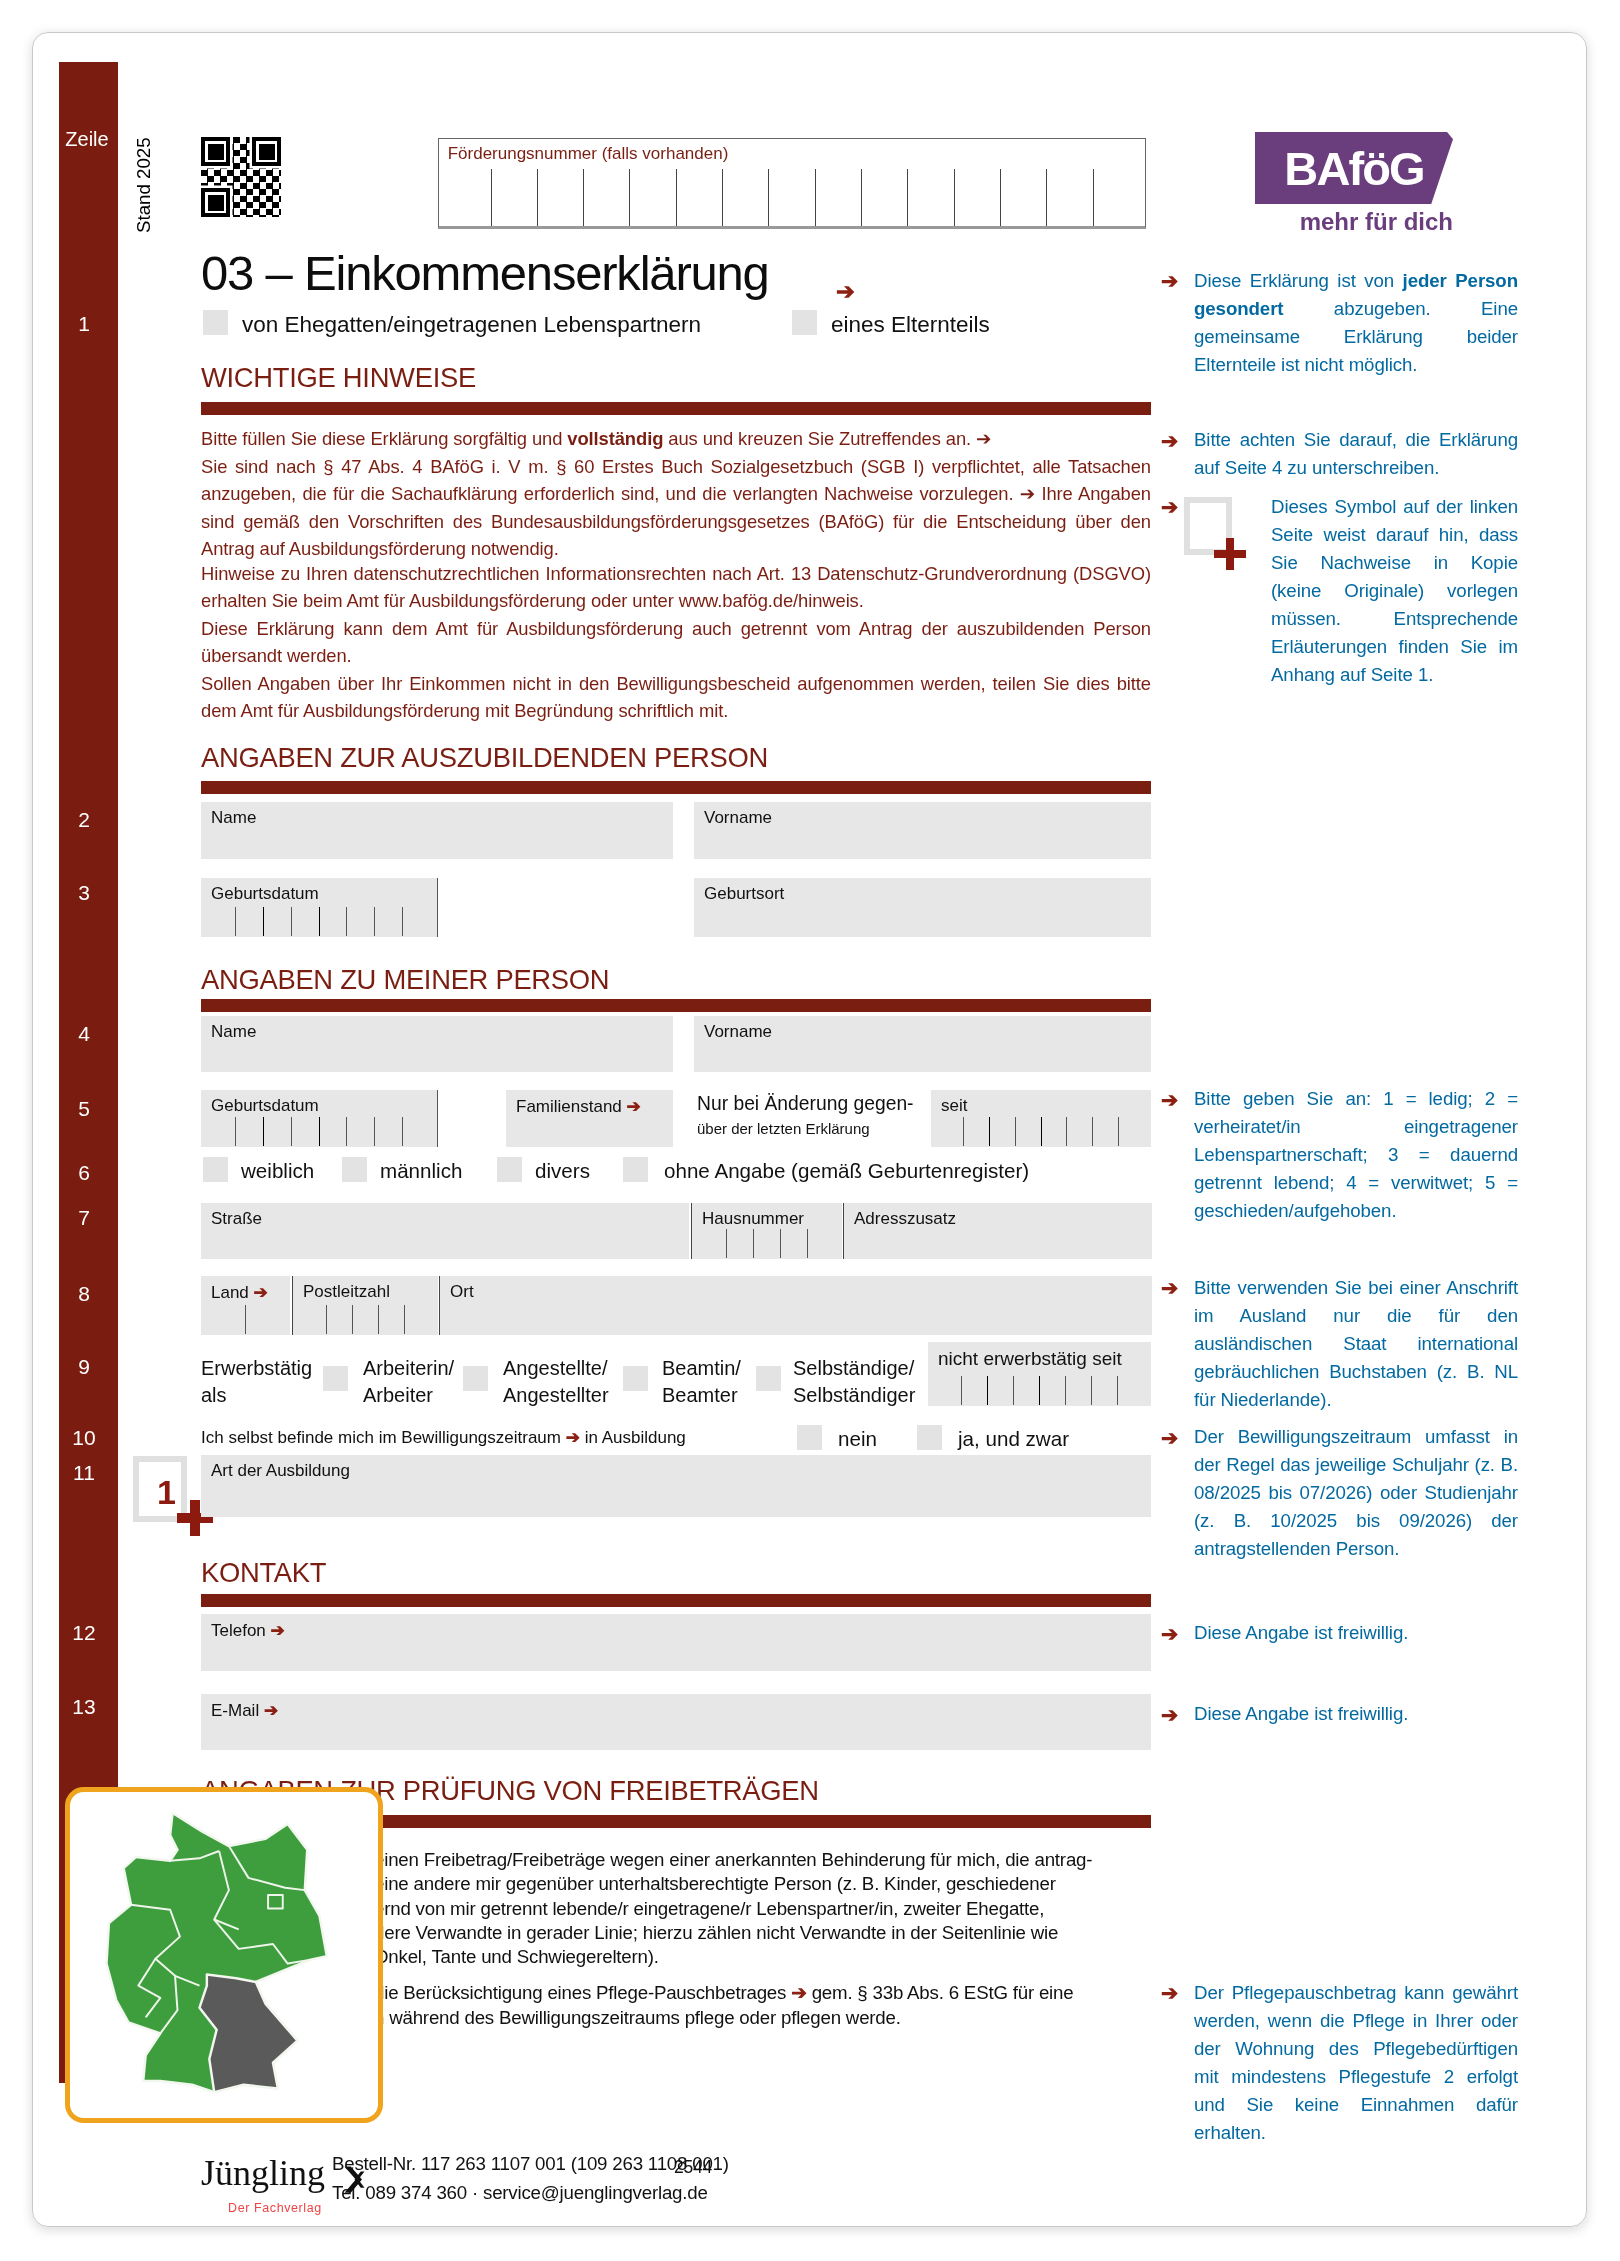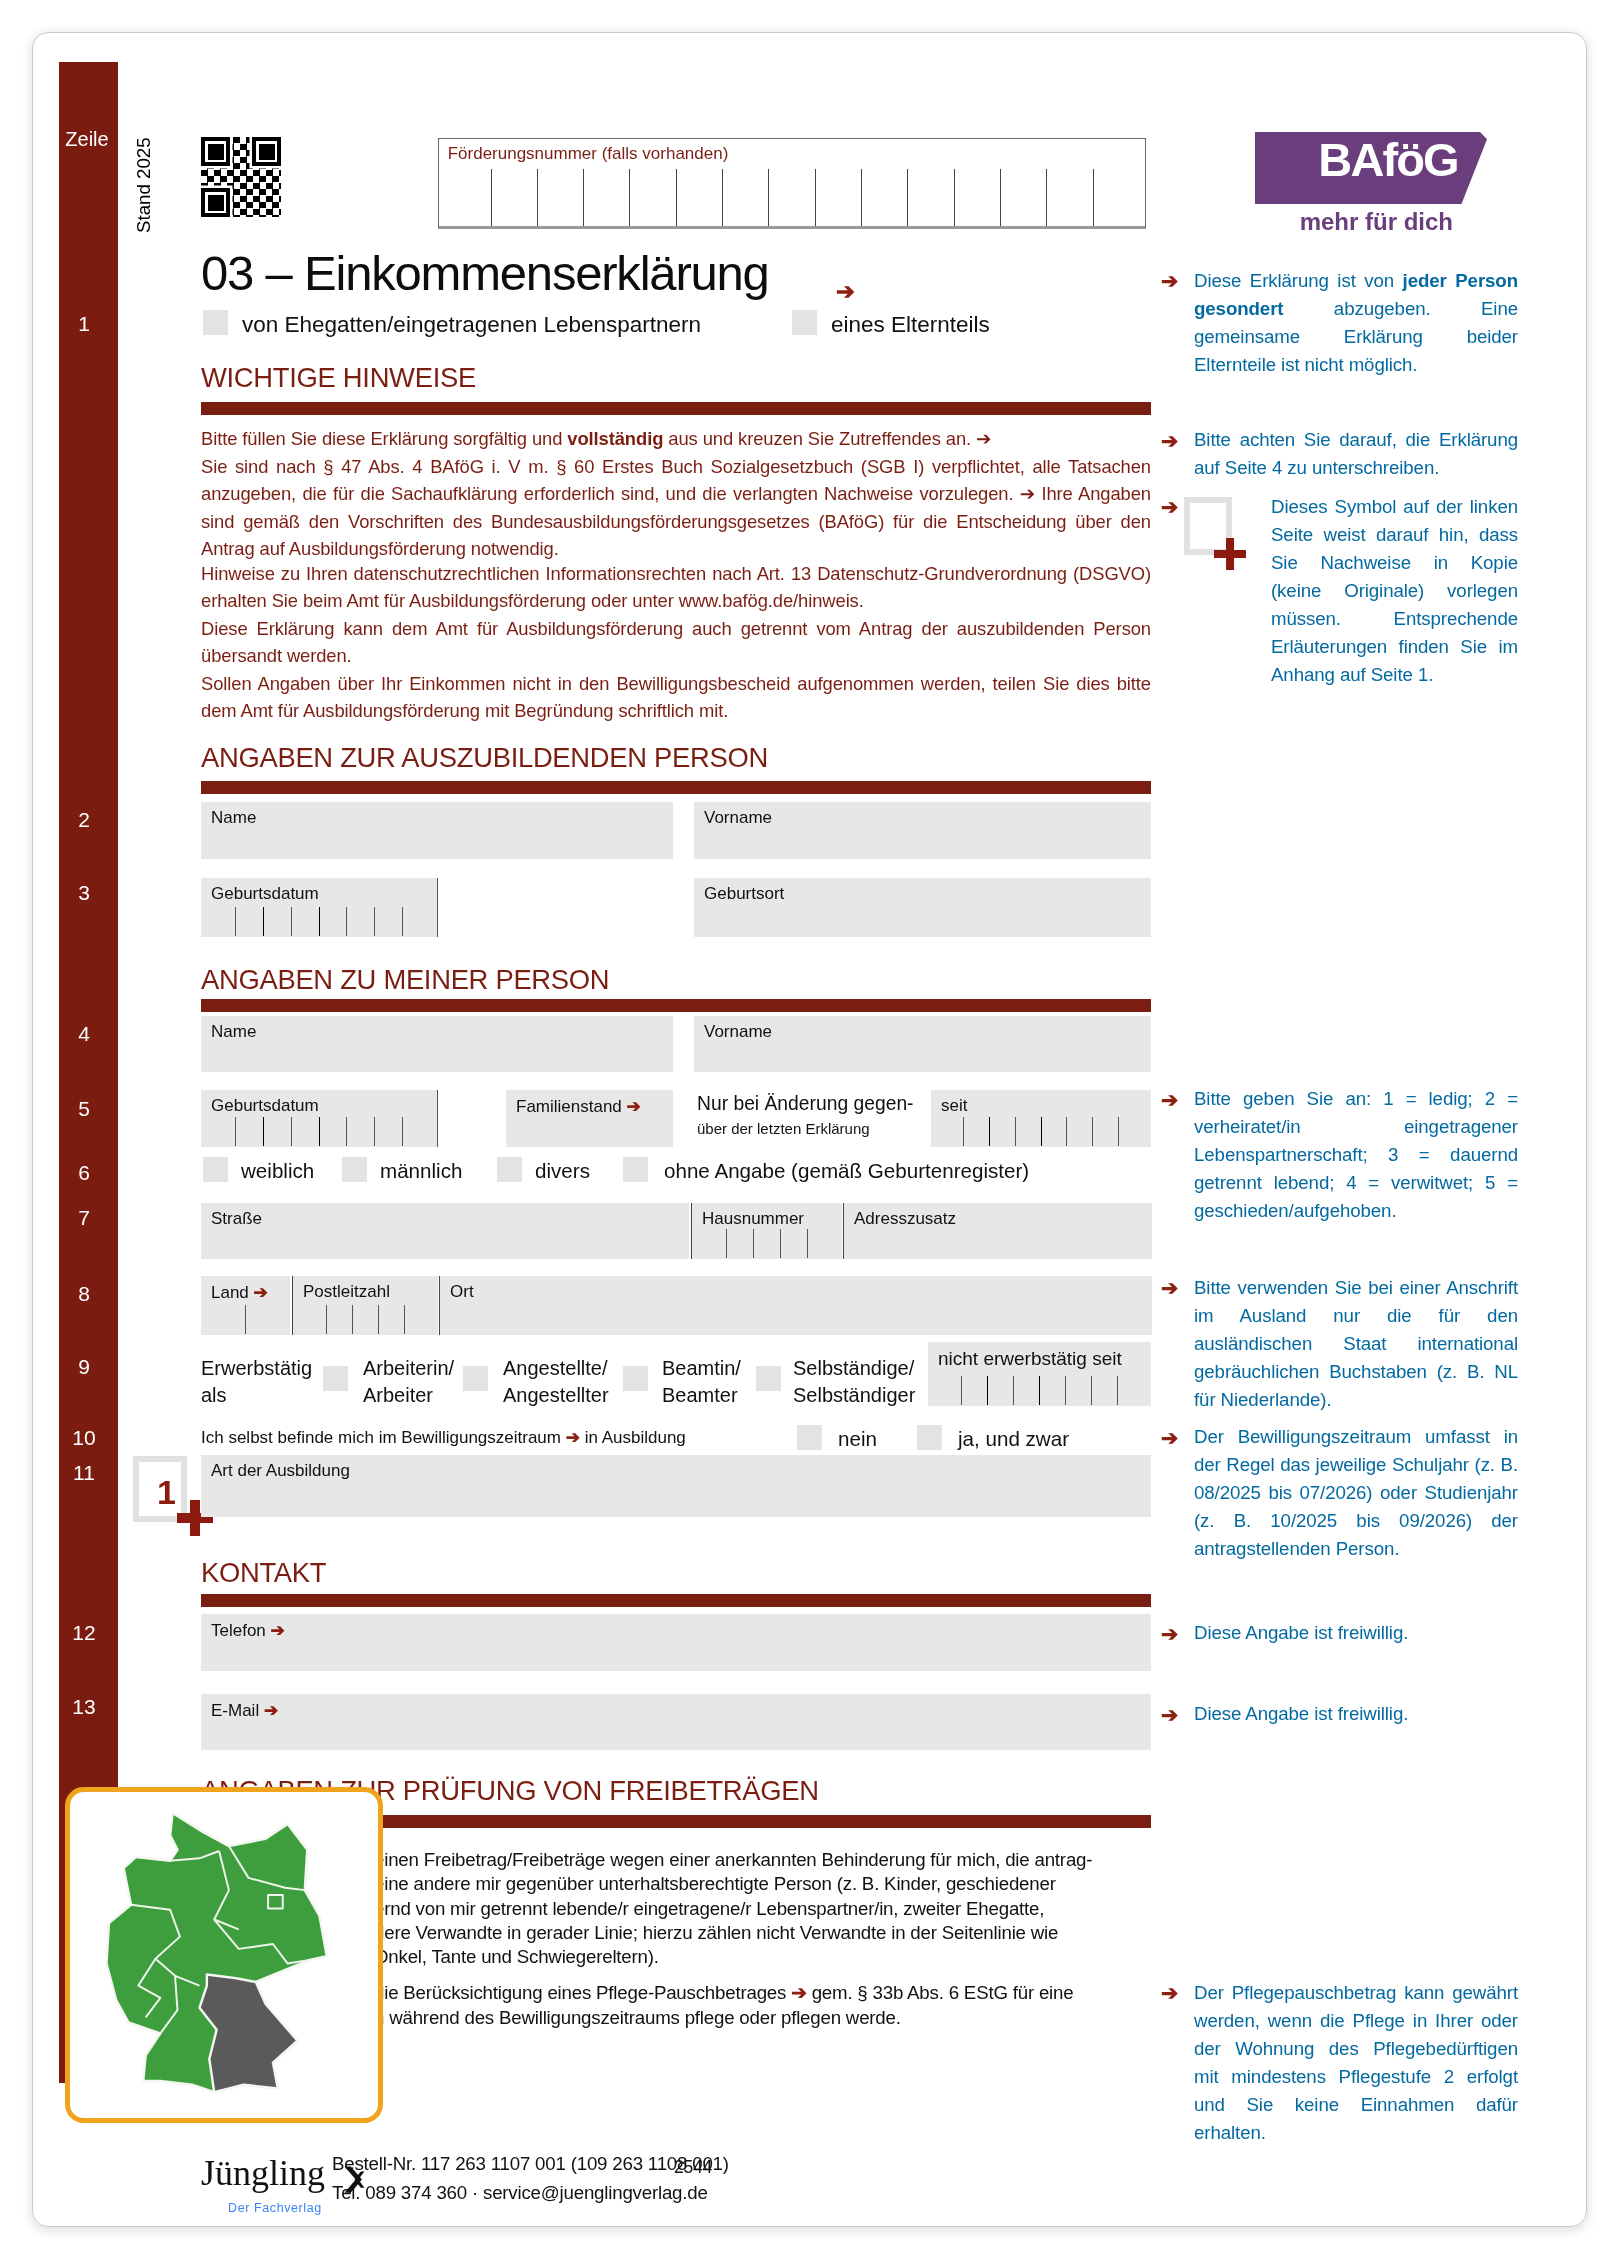--- a/index.html
+++ b/index.html
@@ -22,21 +22,21 @@
   .qr .f{position:absolute;width:21px;height:21px;border:4.4px solid #000;background:#fff;box-shadow:0 0 0 2.5px #fff;}
   .qr .f::after{content:"";position:absolute;inset:2.5px;background:#000;}
   .qr .ftl{left:0;top:0}.qr .ftr{right:0;top:0}.qr .fbl{left:0;bottom:0}
   
   .fnbox{position:absolute;left:438px;top:138px;width:706px;height:87px;background:#fff;
     border:1.2px solid #666;border-bottom:3.1px solid #999;}
   .fnbox .lbl{position:absolute;left:8.7px;top:5px;font-size:17px;color:#7b1e12;}
   
   .logo{position:absolute;left:1255px;top:132px;width:198px;height:72px;background:#6a3d7c;
     clip-path:polygon(0 0,97% 0,100% 10%,89% 100%,0 100%);
-    display:flex;justify-content:center;padding-left:34px;}
+    display:flex;align-items:center;justify-content:center;}
   .logo span{color:#fff;font-size:47px;font-weight:bold;letter-spacing:-1.9px;}
   .tagline{position:absolute;left:1255px;top:208px;width:198px;text-align:right;
     color:#6a3d7c;font-weight:bold;font-size:24px;}
   
   .h1{position:absolute;left:201px;font-size:49px;letter-spacing:-1.2px;color:#0d0d0d;white-space:nowrap;}
   .shead{position:absolute;left:201px;font-size:27.4px;letter-spacing:-0.3px;color:#7b1e12;white-space:nowrap;}
   .bar{position:absolute;left:201px;width:950px;height:12.5px;background:#7b1e12;}
   
   .para{position:absolute;left:201px;width:950px;font-size:18.4px;line-height:27.4px;
     color:#7b1e12;text-align:justify;letter-spacing:-0.1px;}
@@ -67,21 +67,21 @@
   .plus::after{content:"";position:absolute;left:37%;top:0;width:26%;height:100%;background:#8c1a0e;}
   .attnum{position:absolute;color:#8c1a0e;font-weight:bold;font-size:34px;}
   
   .fbline{position:absolute;left:374px;width:780px;font-size:18.7px;color:#111;white-space:nowrap;letter-spacing:-0.2px;}
   
   .mapcard{position:absolute;left:65px;top:1787px;width:308px;height:326px;background:#fff;
     border:5.6px solid #f0a31c;border-radius:18.7px;z-index:6;}
   
   .brand{position:absolute;left:201px;top:2152px;font-family:"Liberation Serif",serif;
     font-size:36px;color:#111;letter-spacing:0px;}
-  .brandsub{position:absolute;left:228px;top:2201px;font-size:12.5px;color:#3b82f6;letter-spacing:0.6px;}
+  .brandsub{position:absolute;left:228px;top:2201px;font-size:12.5px;color:#ef4444;letter-spacing:0.6px;}
   .ftext{position:absolute;font-size:18.7px;color:#111;white-space:nowrap;letter-spacing:-0.2px;}
 </style>
 </head>
 <body>
 
 <div class="paper"></div>
 
 <div class="sidebar"></div>
 <div class="zeile">Zeile</div>
 <div class="rownum" style="top:312px">1</div>

